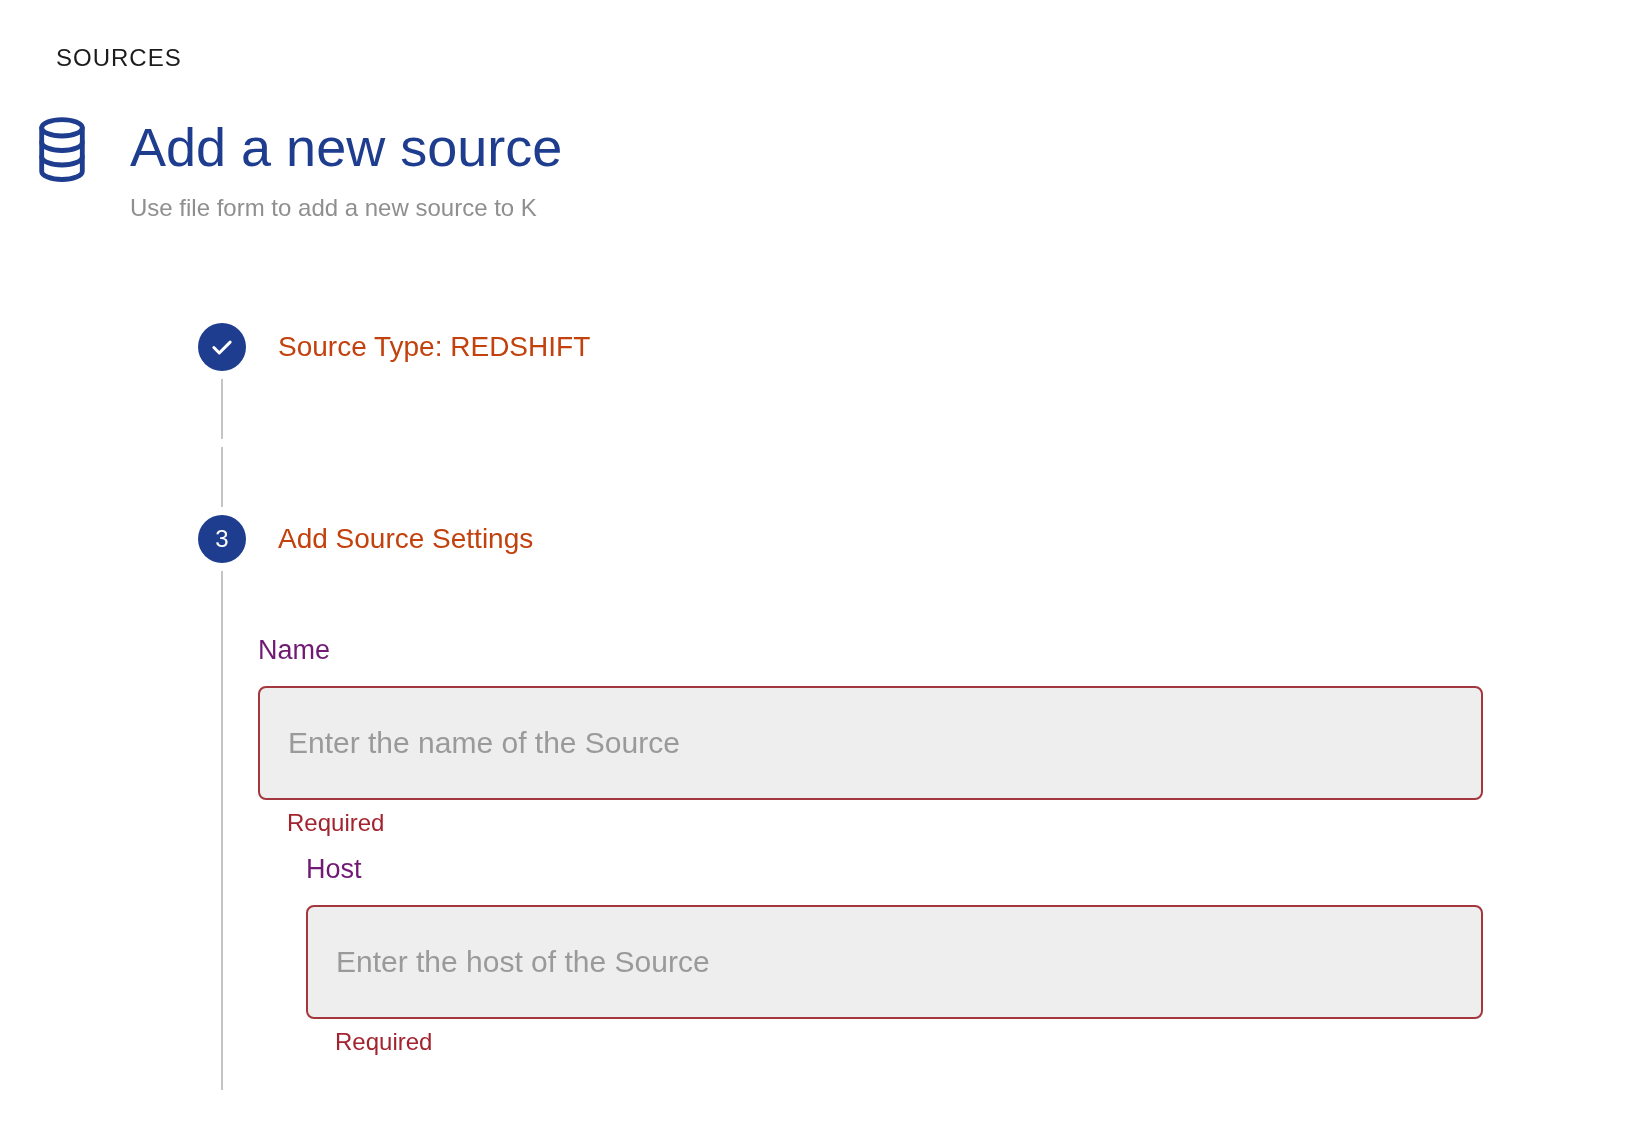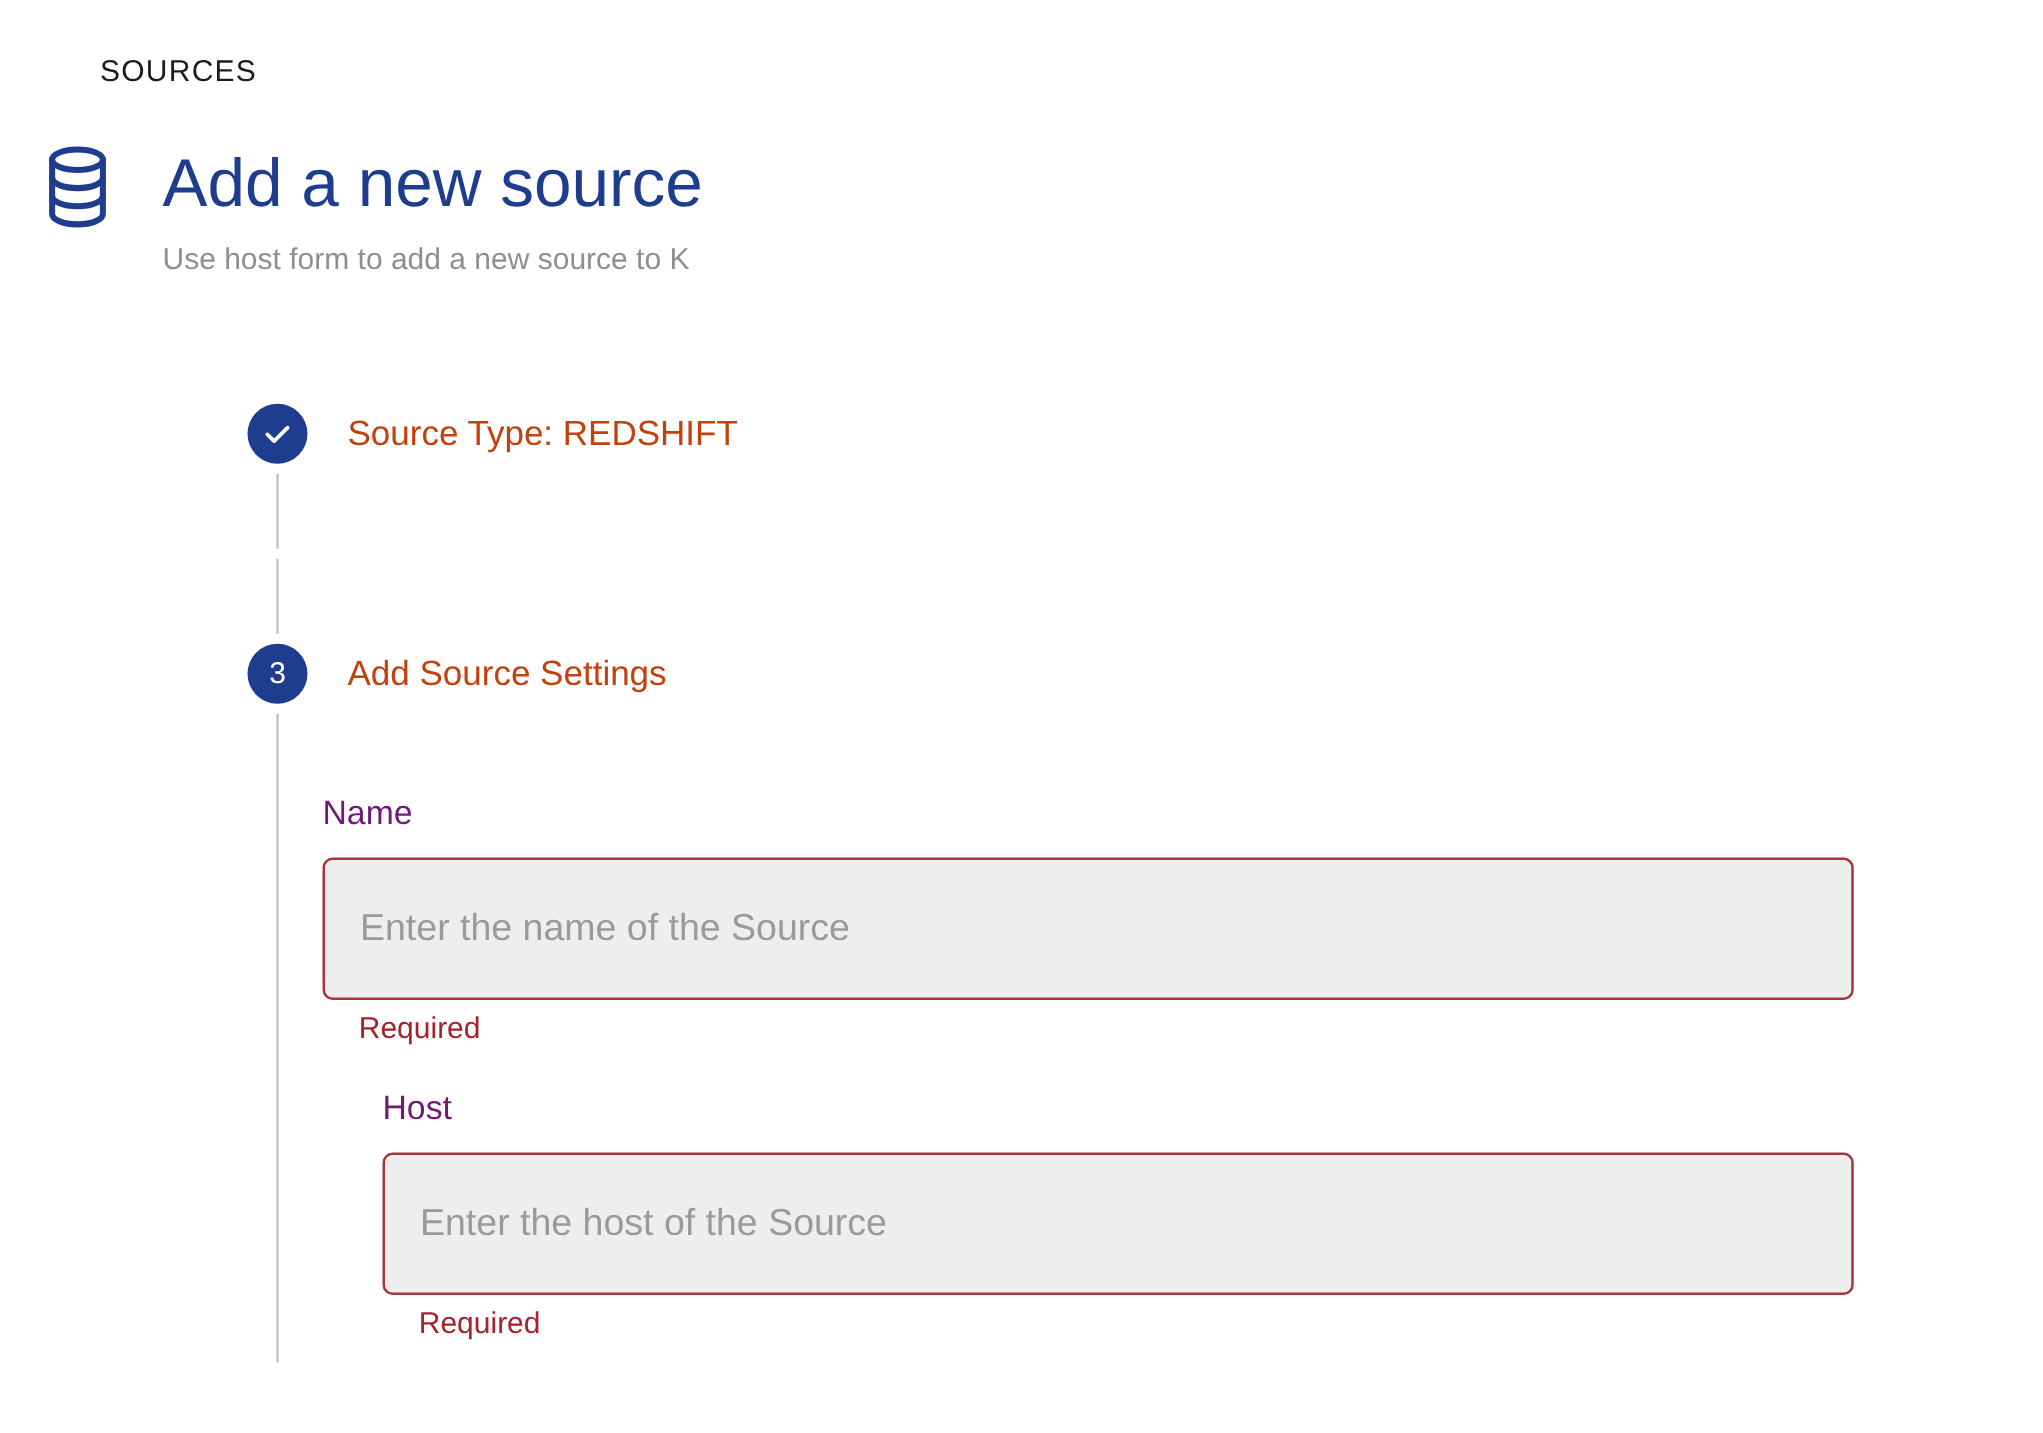--- a/index.html
+++ b/index.html
@@ -6,21 +6,21 @@
   html, body { margin: 0; padding: 0; background: #ffffff; }
   .page {
     position: relative;
     width: 1634px;
     height: 1146px;
     background: #ffffff;
     overflow: hidden;
     font-family: "Liberation Sans", sans-serif;
   }
   .breadcrumb {
-    padding: 45px 0 0 80px;
+    padding: 45px 0 0 56px;
     font-size: 24px;
     line-height: 25px;
     font-weight: 500;
     letter-spacing: 1px;
     color: #1c1c1e;
   }
   .header {
     display: flex;
     align-items: flex-start;
     margin: 45px 0 0 33px;
@@ -85,21 +85,21 @@
     width: 2px;
     margin-left: 23px;
     background: #c4c4c4;
   }
   .form {
     flex: 1 1 auto;
     margin-left: 35px;
     margin-right: 151px;
     padding-top: 65px;
   }
-  .field-group + .field-group { margin-top: 36px; padding-left: 48px; }
+  .field-group + .field-group { margin-top: 19px; padding-left: 48px; }
   .field-label {
     font-size: 27px;
     line-height: 28px;
     font-weight: 500;
     color: #701a75;
     margin-bottom: 22px;
   }
   .text-input {
     display: block;
     width: 100%;
@@ -132,21 +132,21 @@
     <span class="db-icon">
       <svg width="58" height="70" viewBox="0 0 60 70" fill="none" stroke="#1e3d8f" stroke-width="5" stroke-linecap="round" stroke-linejoin="round">
         <ellipse cx="30" cy="12" rx="21" ry="8.5"></ellipse>
         <path d="M9 12 V57 a21 8.5 0 0 0 42 0 V12"></path>
         <path d="M9 27 a21 8.5 0 0 0 42 0"></path>
         <path d="M9 42 a21 8.5 0 0 0 42 0"></path>
       </svg>
     </span>
     <div class="header-text">
       <h1 class="page-title">Add a new source</h1>
-      <p class="page-subtitle">Use host form to add a new source to K</p>
+      <p class="page-subtitle">Use file form to add a new source to K</p>
     </div>
   </div>
 
   <div class="stepper">
 
     <div class="step-row">
       <span class="step-circle">
         <svg width="26" height="26" viewBox="0 0 24 24" fill="none" stroke="#ffffff" stroke-width="2.8" stroke-linecap="round" stroke-linejoin="round">
           <path d="M4.5 12.5 L9.5 17.5 L19.5 7.5"></path>
         </svg>

